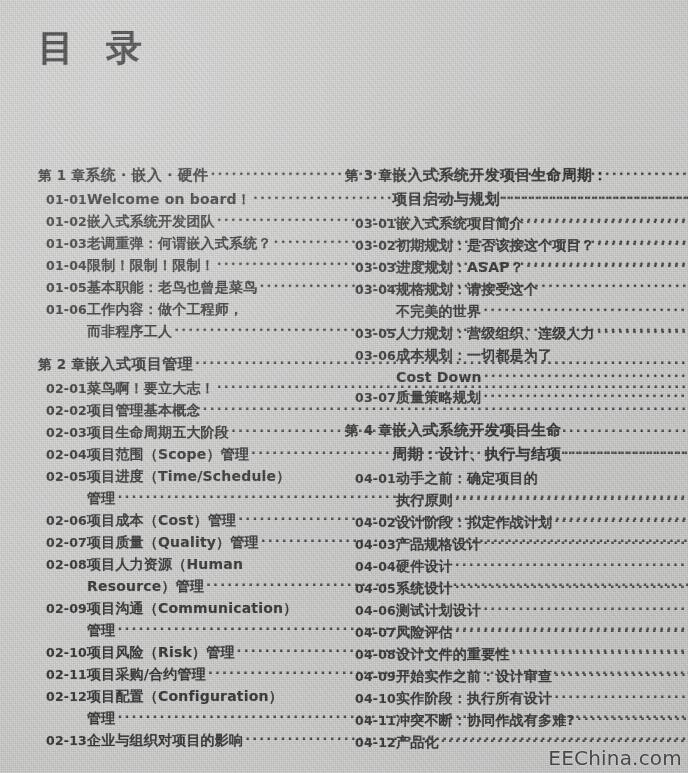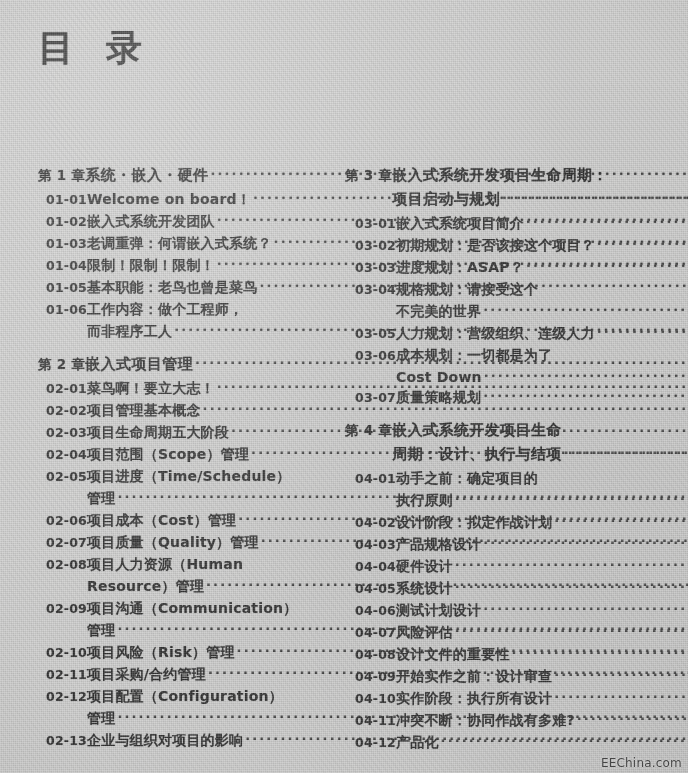--- a/index.html
+++ b/index.html
@@ -89,21 +89,21 @@
     color:#2a2a2a;white-space:nowrap;overflow:hidden;
     line-height:1em;
   }
   .pgno{
     white-space:nowrap;font-weight:bold;font-size:13.5px;
     min-width:22px;text-align:right;
   }
 
   .watermark{
     position:absolute;right:6px;bottom:3px;z-index:8;
-    font-size:12px;letter-spacing:.2px;
+    font-size:20px;letter-spacing:.2px;
     color:rgba(30,30,30,.78);
     font-family:"DejaVu Sans","Liberation Sans",sans-serif;
     text-shadow:0 0 2px rgba(235,235,235,.75);
   }
 </style>
 </head>
 <body>
 
 <div class="page-title"><span>目</span><span class="gap"></span><span>录</span></div>
 

